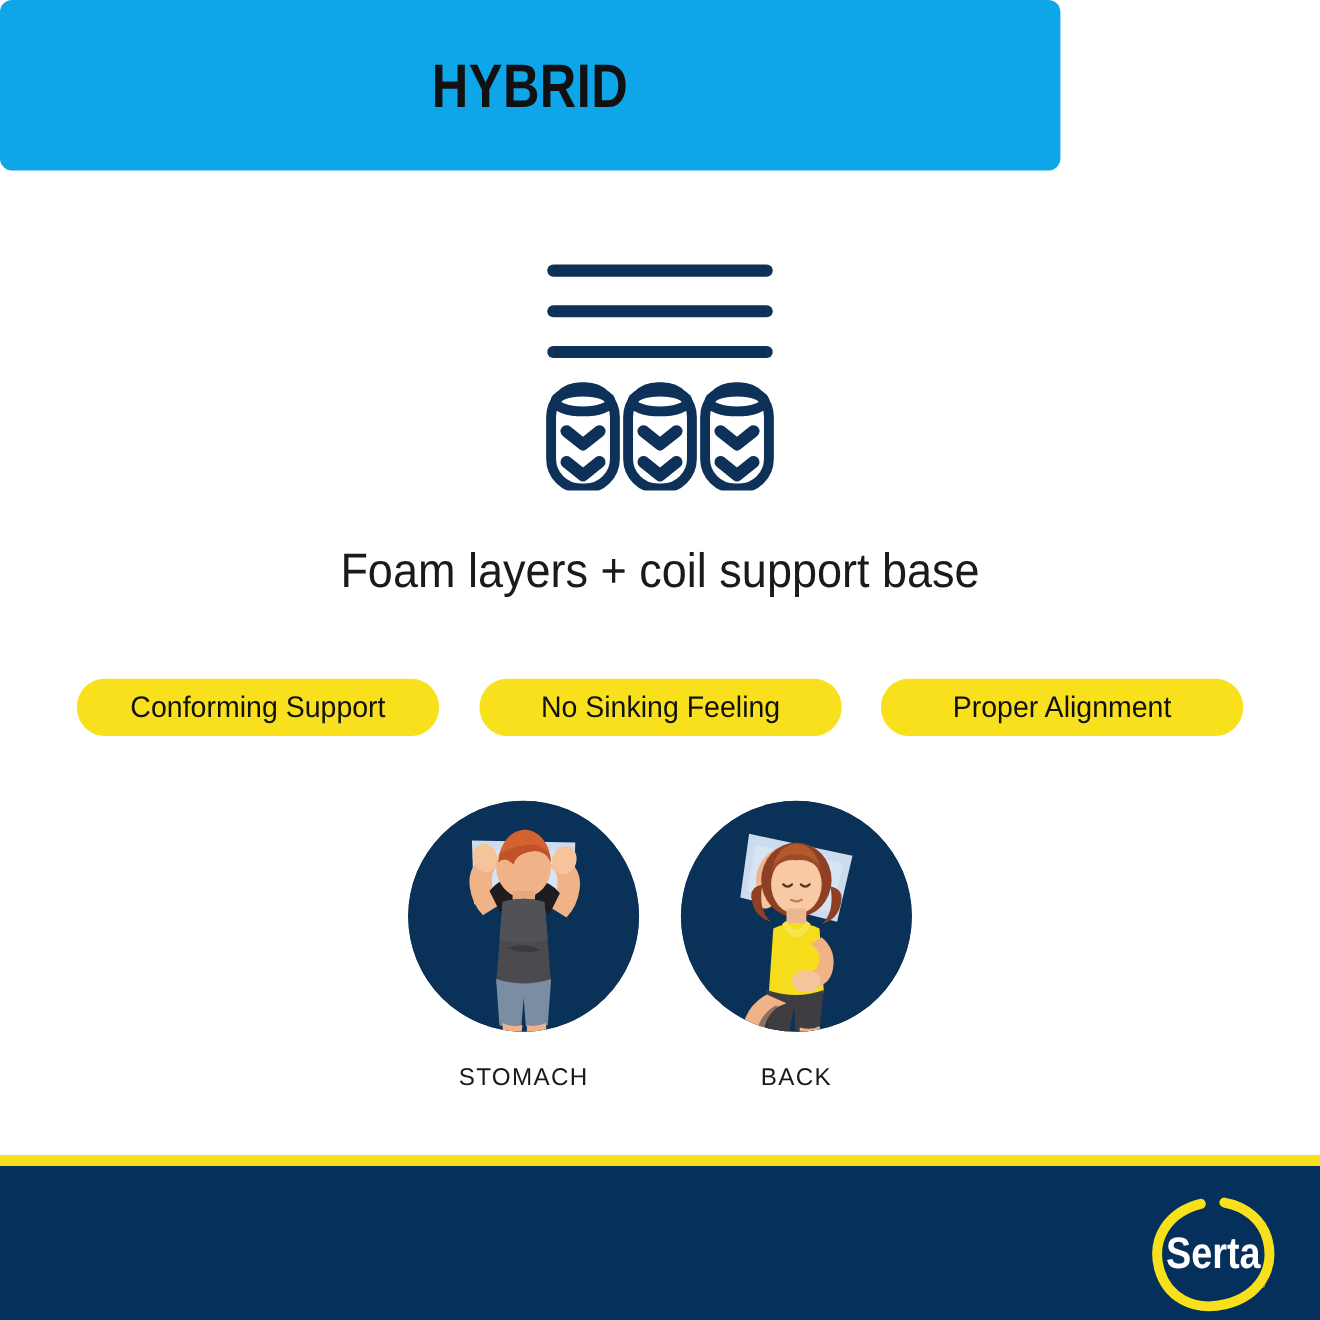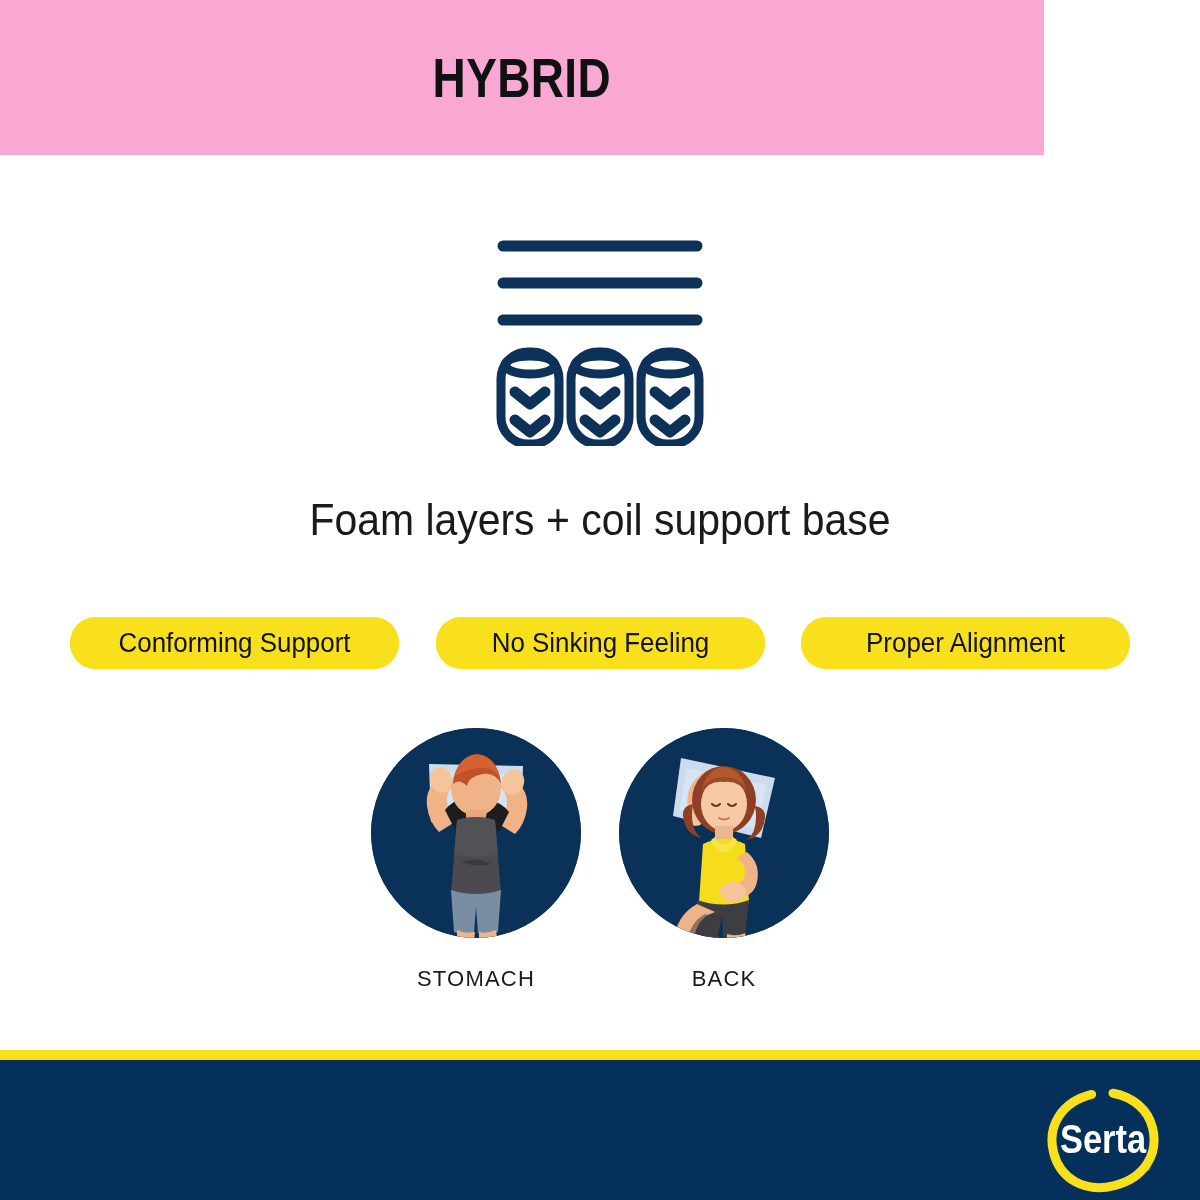--- a/index.html
+++ b/index.html
@@ -17,26 +17,27 @@
     position: relative;
     width: 1200px;
     height: 1200px;
     background: #ffffff;
   }
 
   
   .header-band {
     position: absolute;
     left: 0; top: 0;
-    width: 1044px;
+    width: 964px;
     height: 155px;
-    background: #f9a8d4;
+    background: #0ea5e9;
     display: flex;
     align-items: center;
     justify-content: center;
+    border-radius: 11px;
   }
   .header-title {
     font-family: "Liberation Sans", sans-serif;
     font-weight: 700;
     font-size: 56px;
     letter-spacing: 0.5px;
     color: #111111;
     transform: scaleX(0.82);
     transform-origin: center;
   }

